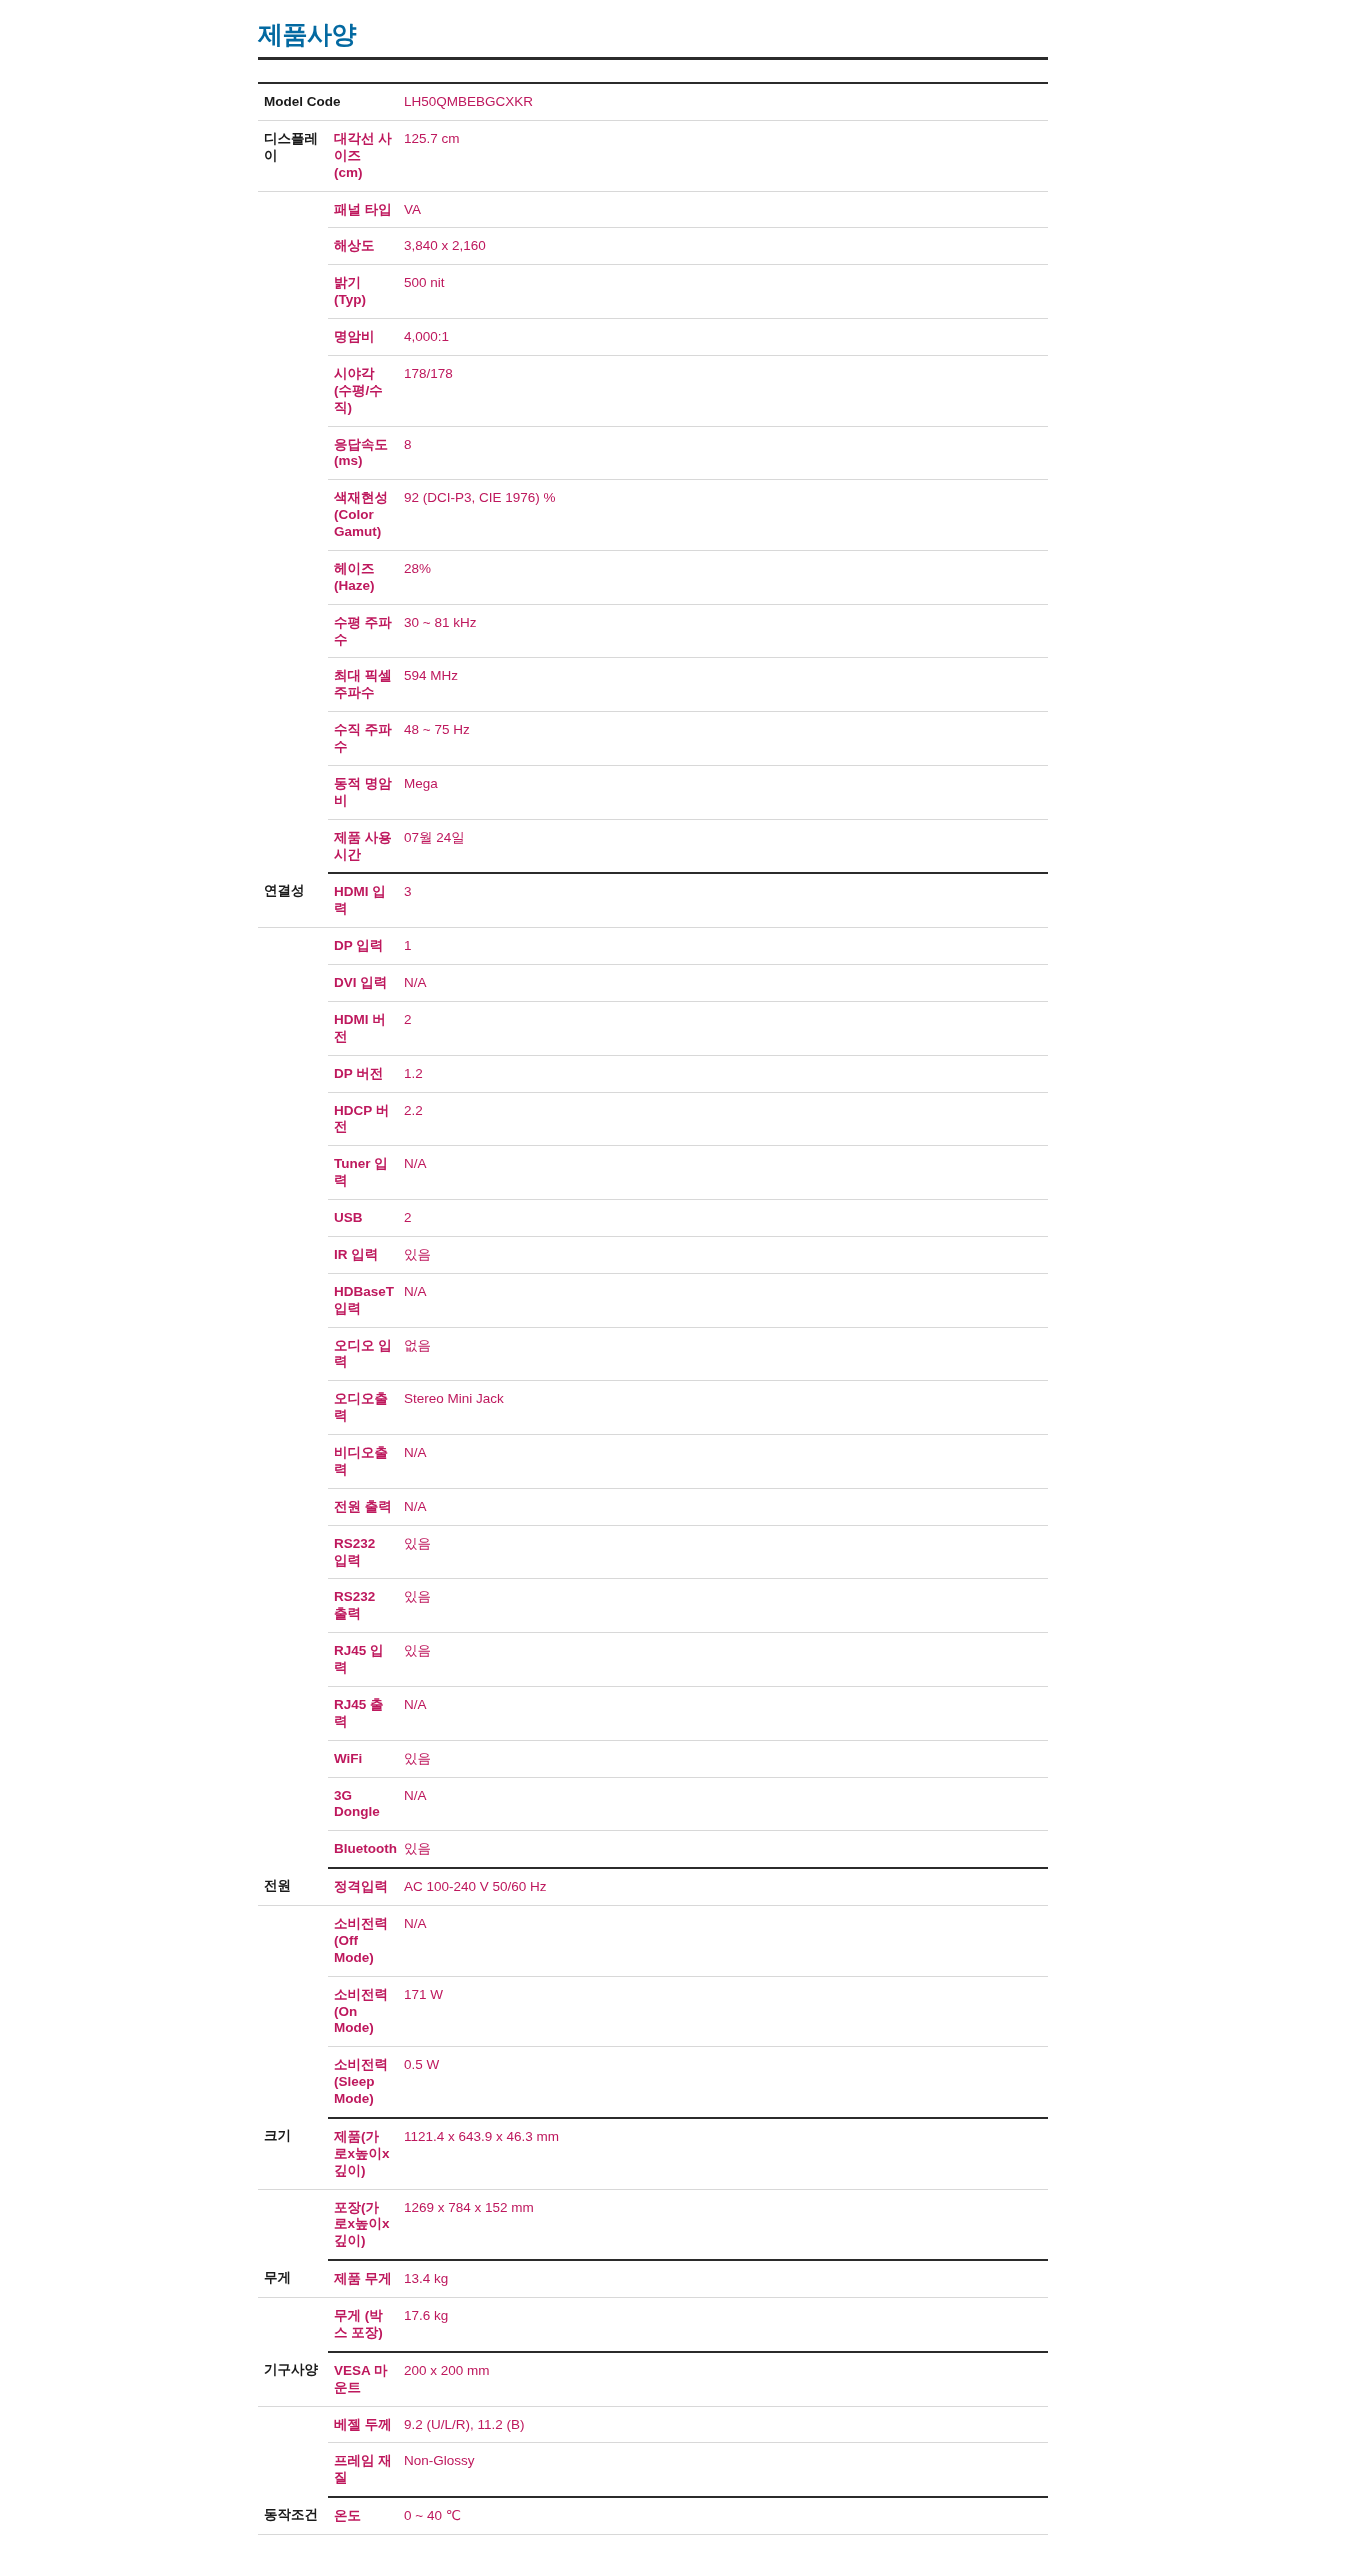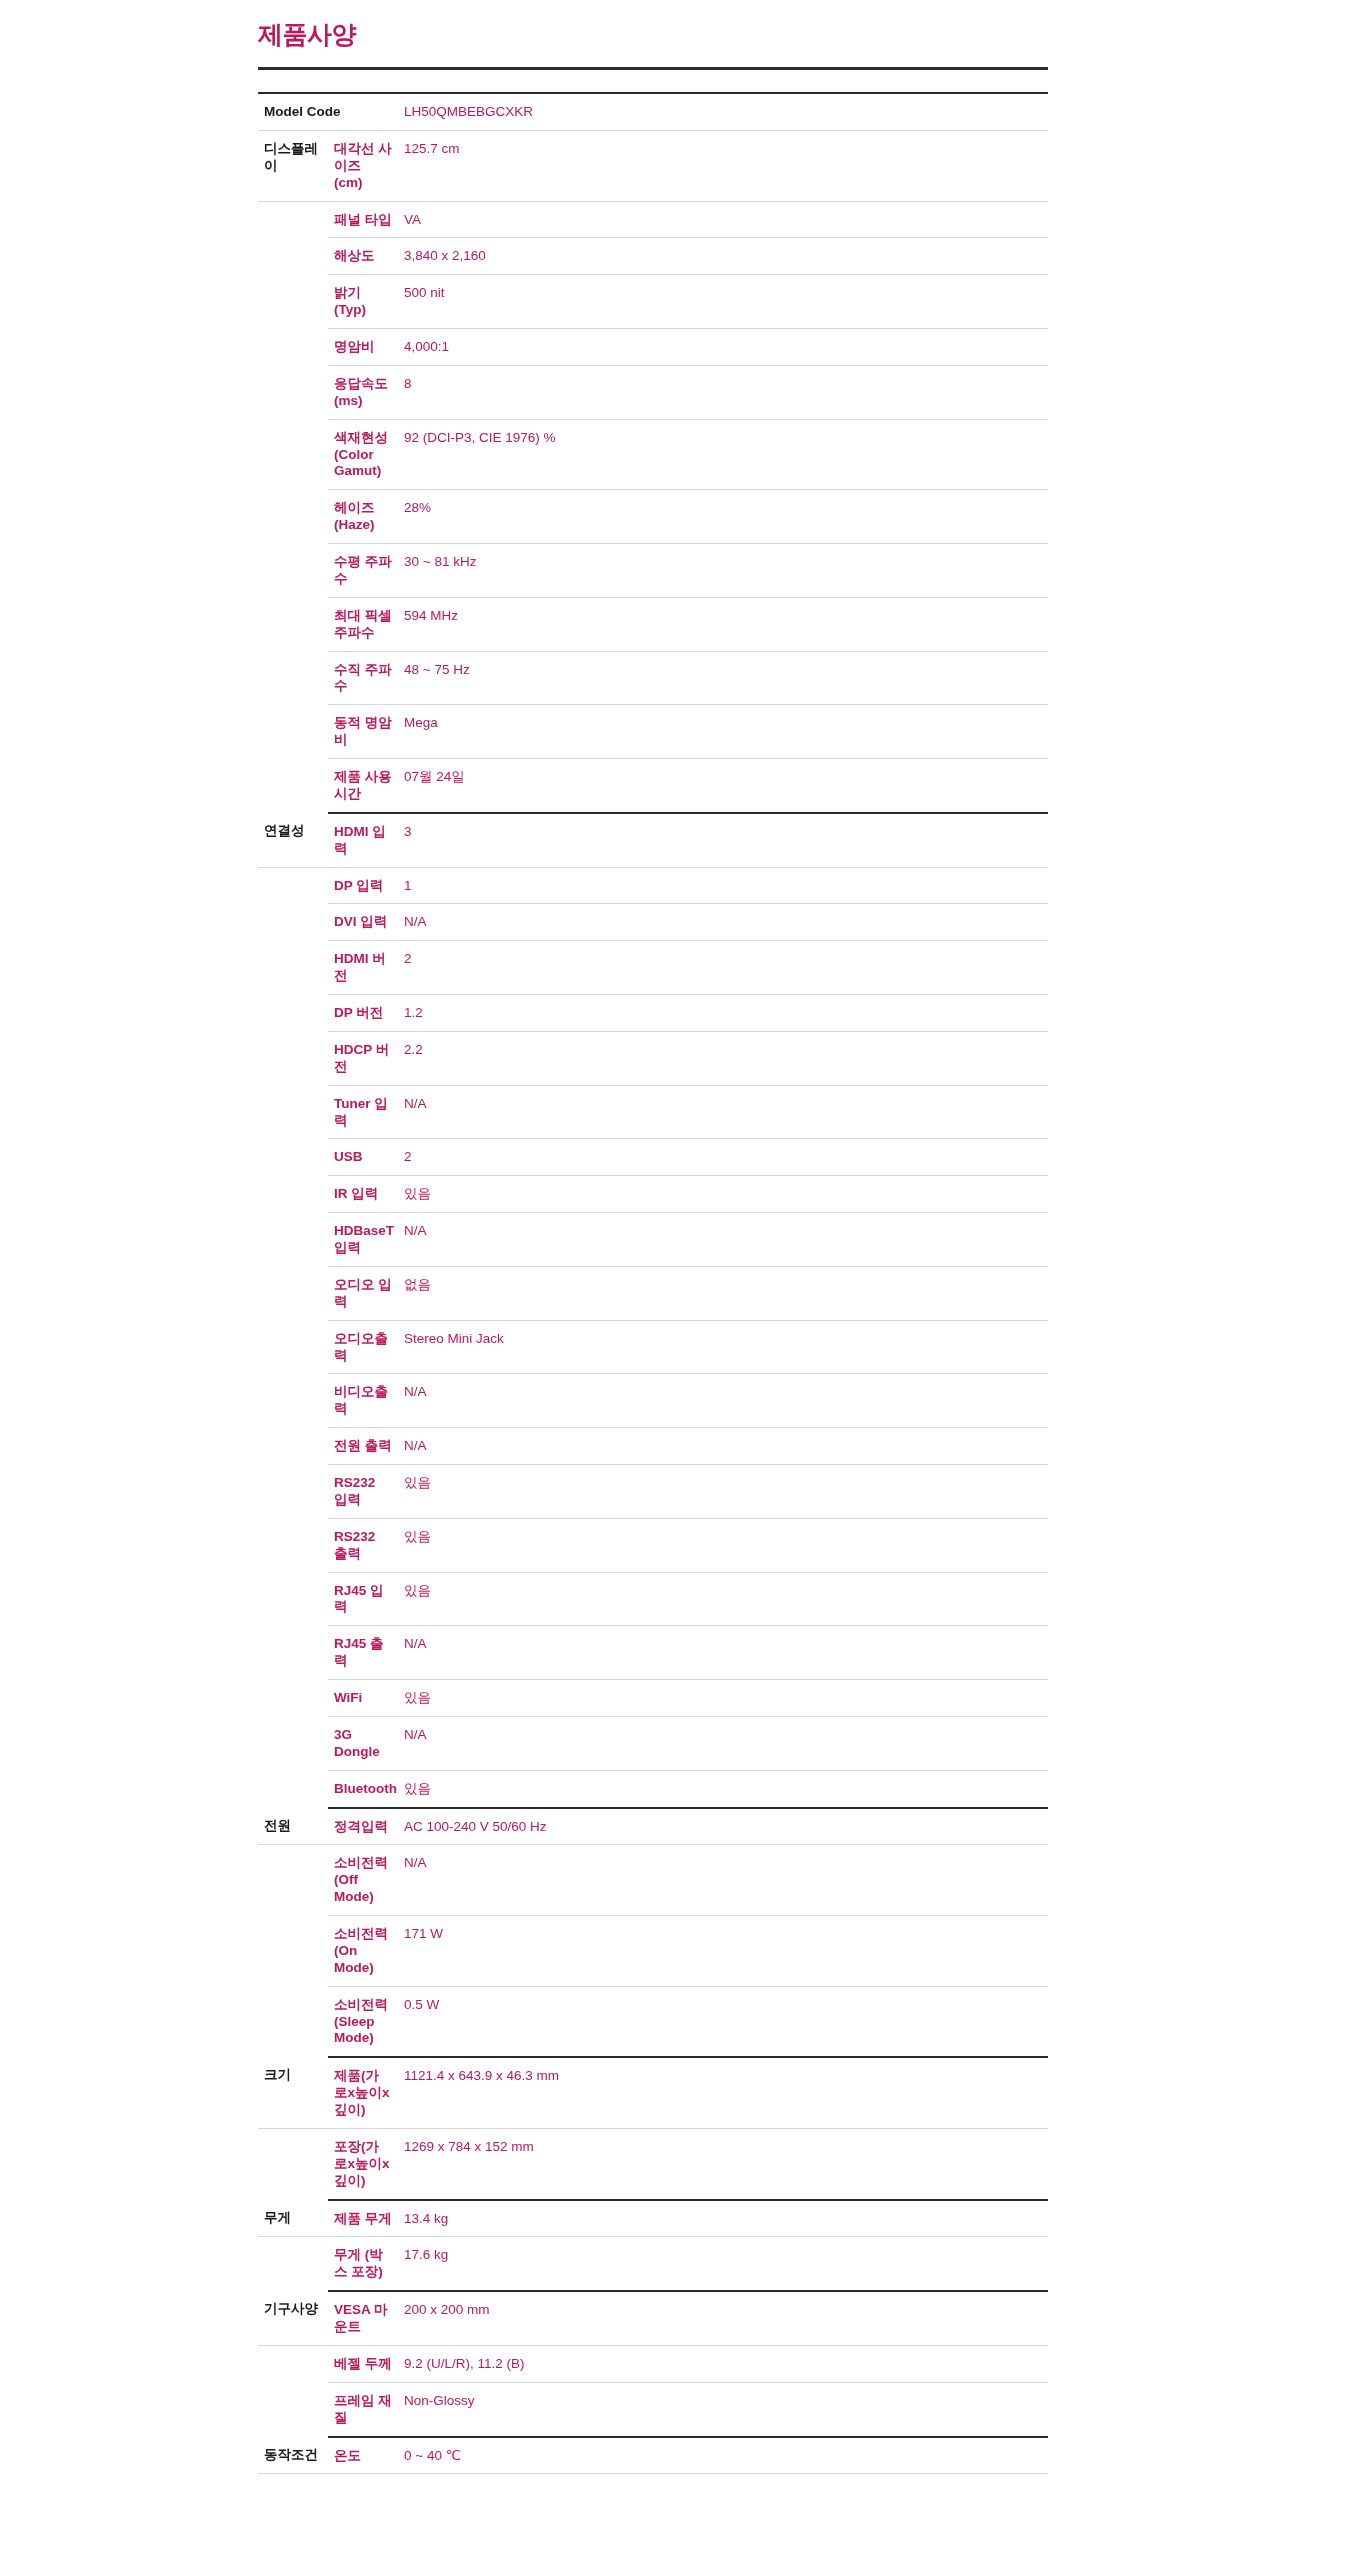--- a/index.html
+++ b/index.html
@@ -21,22 +21,22 @@
     box-sizing: border-box;
   }
   .spec-wrap {
     width: 790px;
     margin: 0 0 0 258px;
   }
   .spec-title {
     font-size: 25px;
     font-weight: bold;
     letter-spacing: -0.5px;
-    color: #be185d;
-    padding-bottom: 16px;
+    color: #0369a1;
+    padding-bottom: 6px;
     margin: 0;
   }
   .title-rule {
     border-bottom: 3px solid #2b2b2b;
     margin-bottom: 22px;
   }
   table.spec {
     width: 100%;
     border-collapse: collapse;
     table-layout: fixed;
@@ -116,20 +116,25 @@
             <td class="sub">밝기 (Typ)</td>
             <td class="val">500 nit</td>
           </tr>
           <tr class="">
             <td class="cat blank" style="border-bottom: none;"></td>
             <td class="sub">명암비</td>
             <td class="val">4,000:1</td>
           </tr>
           <tr class="">
             <td class="cat blank" style="border-bottom: none;"></td>
+            <td class="sub">시야각(수평/수직)</td>
+            <td class="val">178/178</td>
+          </tr>
+          <tr class="">
+            <td class="cat blank" style="border-bottom: none;"></td>
             <td class="sub">응답속도 (ms)</td>
             <td class="val">8</td>
           </tr>
           <tr class="">
             <td class="cat blank" style="border-bottom: none;"></td>
             <td class="sub">색재현성(Color Gamut)</td>
             <td class="val">92 (DCI-P3, CIE 1976) %</td>
           </tr>
           <tr class="">
             <td class="cat blank" style="border-bottom: none;"></td>

